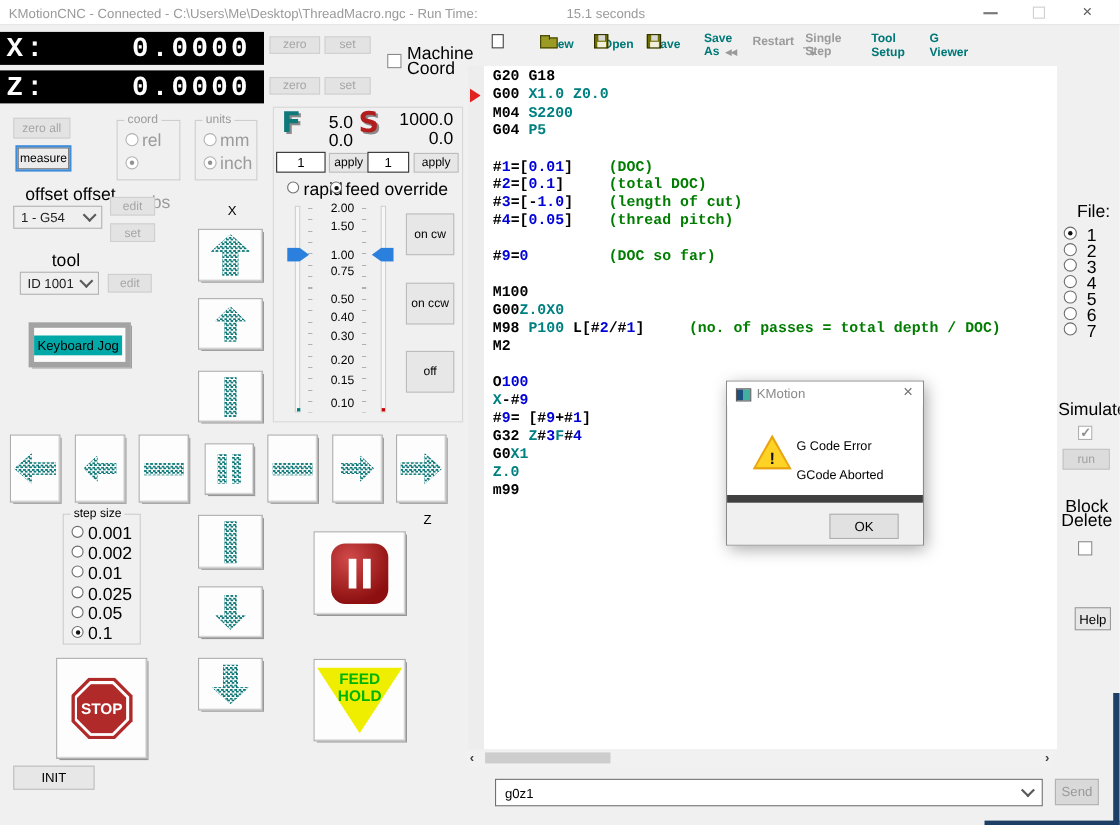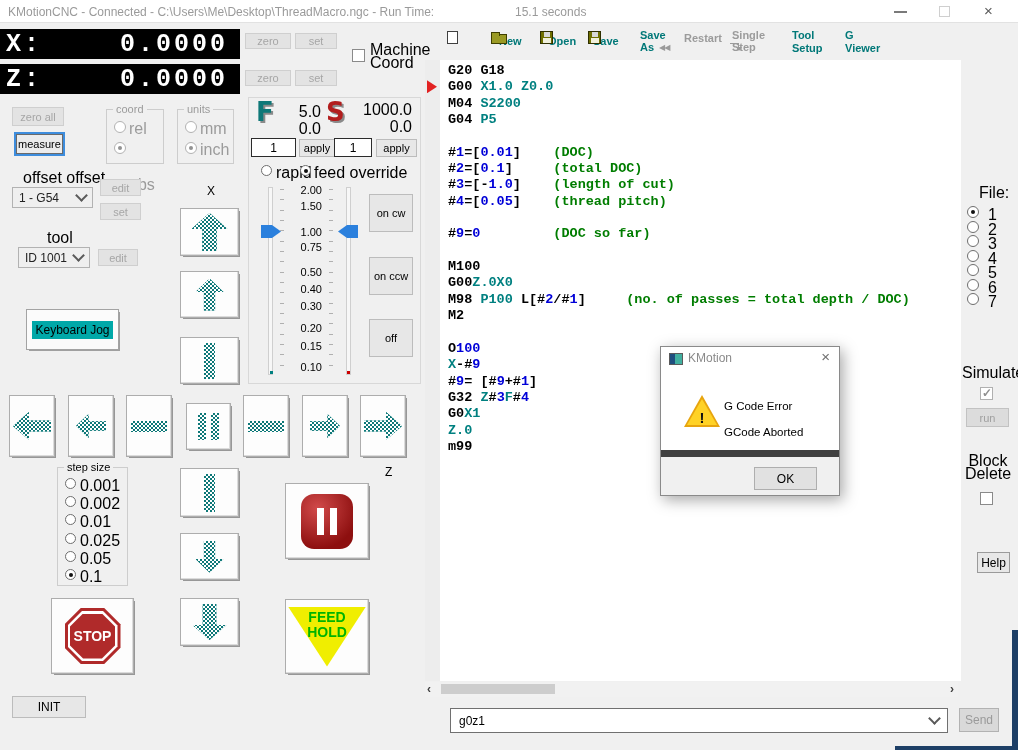--- a/index.html
+++ b/index.html
@@ -164,21 +164,21 @@
   </div>
   <div class="abs btn dis" style="left:100px;top:179px;width:41px;height:17px;">edit</div>
   <div class="abs btn dis" style="left:100px;top:203px;width:41px;height:17px;">set</div>
   <span class="abs lbl" style="left:47px;top:229px;">tool</span>
   <div class="abs combo" style="left:18px;top:247px;width:72px;height:21px;">
     <span>ID 1001</span>
       <span class="chev"></span>
   </div>
   <div class="abs btn dis" style="left:98px;top:249px;width:40px;height:17px;">edit</div>
 
-  <div class="abs" style="left:26px;top:309px;width:93px;height:41px;background:#fbfbfb;border:1px solid #a3a3a3;box-shadow:2px 2px 0 -1px #9f9f9f;display:flex;align-items:center;justify-content:center;">
+  <div class="abs" style="left:26px;top:293px;width:93px;height:41px;background:#fbfbfb;border:5px solid #a3a3a3;box-shadow:2px 2px 0 -1px #9f9f9f;display:flex;align-items:center;justify-content:flex-start;">
     <span style="background:#00a8a8;padding:2px 3px;font-size:12px;">Keyboard Jog</span>
   </div>
 
   <span class="abs" style="left:207px;top:184px;font-size:12px;">X</span>
   <div class="abs jogbtn" style="left:180px;top:208px;width:59px;height:48px;">
     <span class="checker arrow-up" style="width:36px;height:38px;"></span>
   </div>
   <div class="abs jogbtn" style="left:180px;top:271px;width:59px;height:47px;">
     <span class="checker arrow-up" style="width:28px;height:32px;"></span>
   </div>
@@ -235,21 +235,21 @@
   <div class="abs jogbtn" style="left:180px;top:598px;width:59px;height:48px;">
     <span class="checker arrow-down" style="width:34px;height:36px;"></span>
   </div>
 
   <div class="abs jogbtn" style="left:285px;top:483px;width:84px;height:76px;">
     <div style="width:52px;height:55px;border-radius:13px;background:radial-gradient(circle at 32% 26%,#d14a4a,#8d0f0f 75%);display:flex;align-items:center;justify-content:center;">
       <span style="width:7px;height:27px;background:#fff;margin-right:6px;"></span>
       <span style="width:7px;height:27px;background:#fff;"></span>
     </div>
   </div>
-  <div class="abs jogbtn" style="left:51px;top:598px;width:83px;height:76px;">
+  <div class="abs jogbtn" style="left:51px;top:598px;width:83px;height:92px;">
     <div style="width:56px;height:56px;clip-path:polygon(29% 0,71% 0,100% 29%,100% 71%,71% 100%,29% 100%,0 71%,0 29%);background:#b02a2a;display:flex;align-items:center;justify-content:center;">
       <div style="width:50px;height:50px;clip-path:polygon(29% 0,71% 0,100% 29%,100% 71%,71% 100%,29% 100%,0 71%,0 29%);background:#fff;display:flex;align-items:center;justify-content:center;">
         <div style="width:45px;height:45px;clip-path:polygon(29% 0,71% 0,100% 29%,100% 71%,71% 100%,29% 100%,0 71%,0 29%);background:#b02a2a;display:flex;align-items:center;justify-content:center;">
           <span style="color:#fff;font-weight:bold;font-size:14px;letter-spacing:0;">STOP</span>
         </div>
       </div>
     </div>
   </div>
   <div class="abs jogbtn" style="left:285px;top:599px;width:84px;height:75px;">
     <div style="position:relative;width:78px;height:60px;clip-path:polygon(0 0,100% 0,50% 100%);background:#f0ee00;">

